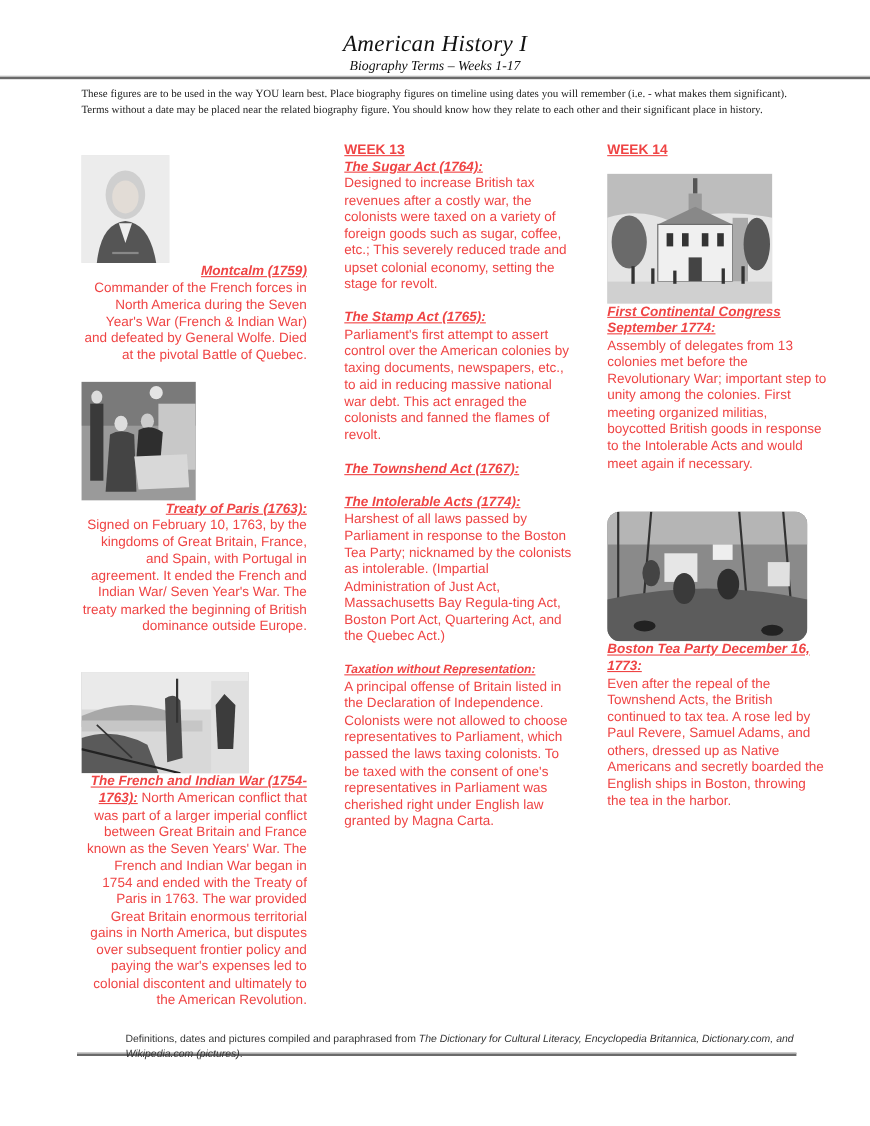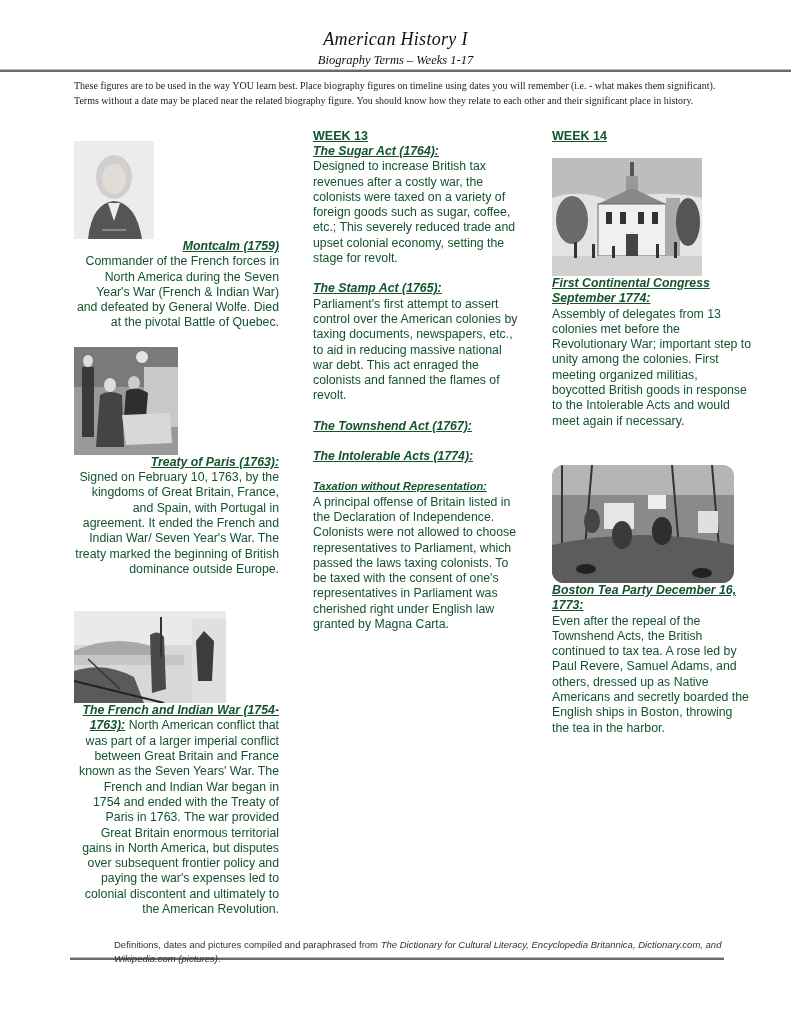--- a/index.html
+++ b/index.html
@@ -1,24 +1,24 @@
 <!DOCTYPE html>
 <html><head>
 <meta charset="utf-8">
 <style>
   html, body { margin: 0; padding: 0; background: #ffffff; }
   body { width: 791px; height: 1024px; position: relative; overflow: hidden; color: #111; font-family: "Liberation Sans", sans-serif; }
   .header { position: absolute; left: 0; top: 28px; width: 791px; text-align: center; }
-  .title { font-family: "Liberation Serif", serif; font-style: italic; font-size: 18px; line-height: 22px; letter-spacing: 0.3px; }
+  .title { font-family: "Liberation Serif", serif; font-style: italic; font-size: 21px; line-height: 22px; letter-spacing: 0.3px; }
   .subtitle { font-family: "Liberation Serif", serif; font-style: italic; font-size: 12.5px; line-height: 16px; margin-top: 2px; }
   .rule { position: absolute; left: 0; width: 791px; height: 2px; background: #6a6a6a; border-top: 1px solid #bdbdbd; }
   .rule.top { top: 69px; }
   .rule.bottom { top: 957px; left: 70px; width: 654px; }
   .intro { position: absolute; left: 74px; top: 78px; width: 650px; font-size: 10px; line-height: 15px; color: #222; font-family: Liberation Serif, serif; }
-  .col { position: absolute; font-size: 12.3px; line-height: 15.3px; color: #14532d; }
+  .col { position: absolute; font-size: 12.3px; line-height: 15.3px; color: #ef4444; }
   .col1 { left: 74px; top: 141px; width: 205px; text-align: right; }
   .col2 { left: 313px; top: 129px; width: 210px; }
   .col3 { left: 552px; top: 129px; width: 200px; }
   .week { font-weight: bold; text-decoration: underline; font-size: 12.5px; line-height: 15px; }
   .term-title { font-weight: bold; font-style: italic; text-decoration: underline; }
   .entry { margin: 0; }
   .gap { height: 15px; }
   .pic { background: #cfcfcf; position: relative; overflow: hidden; }
   .pic svg { display: block; width: 100%; height: 100%; }
   .footer { position: absolute; left: 74px; top: 938px; width: 660px; font-size: 9.5px; line-height: 14px; color: #333; margin-left: 40px; }
@@ -105,20 +105,21 @@
     <div class="term-title">The Stamp Act (1765):</div>
     <div>Parliament's first attempt to assert control over the American colonies by taxing documents, newspapers, etc., to aid in reducing massive national war debt.  This act enraged the colonists and fanned the flames of revolt.</div>
   </div>
   <div class="gap"></div>
   <div class="entry">
     <div class="term-title">The Townshend Act (1767):</div>
   </div>
   <div class="gap"></div>
   <div class="entry">
     <div class="term-title">The Intolerable Acts (1774):</div>
+    <div>Harshest of all laws passed by Parliament in response to the Boston Tea Party; nicknamed by the colonists as intolerable. (Impartial Administration of Just Act, Massachusetts Bay Regula-ting Act, Boston Port Act, Quartering Act, and the Quebec Act.)</div>
   </div>
   <div class="gap"></div>
   <div class="entry">
     <div class="term-title small-title">Taxation without Representation:</div>
     <div>A principal offense of Britain listed in the Declaration of Independence.  Colonists were not allowed to choose representatives to Parliament, which passed the laws taxing colonists.  To be taxed with the consent of one's representatives in Parliament was cherished right under English law granted by Magna Carta.</div>
   </div>
 </div>
 
 <div class="col col3">
   <div class="week">WEEK 14</div>

